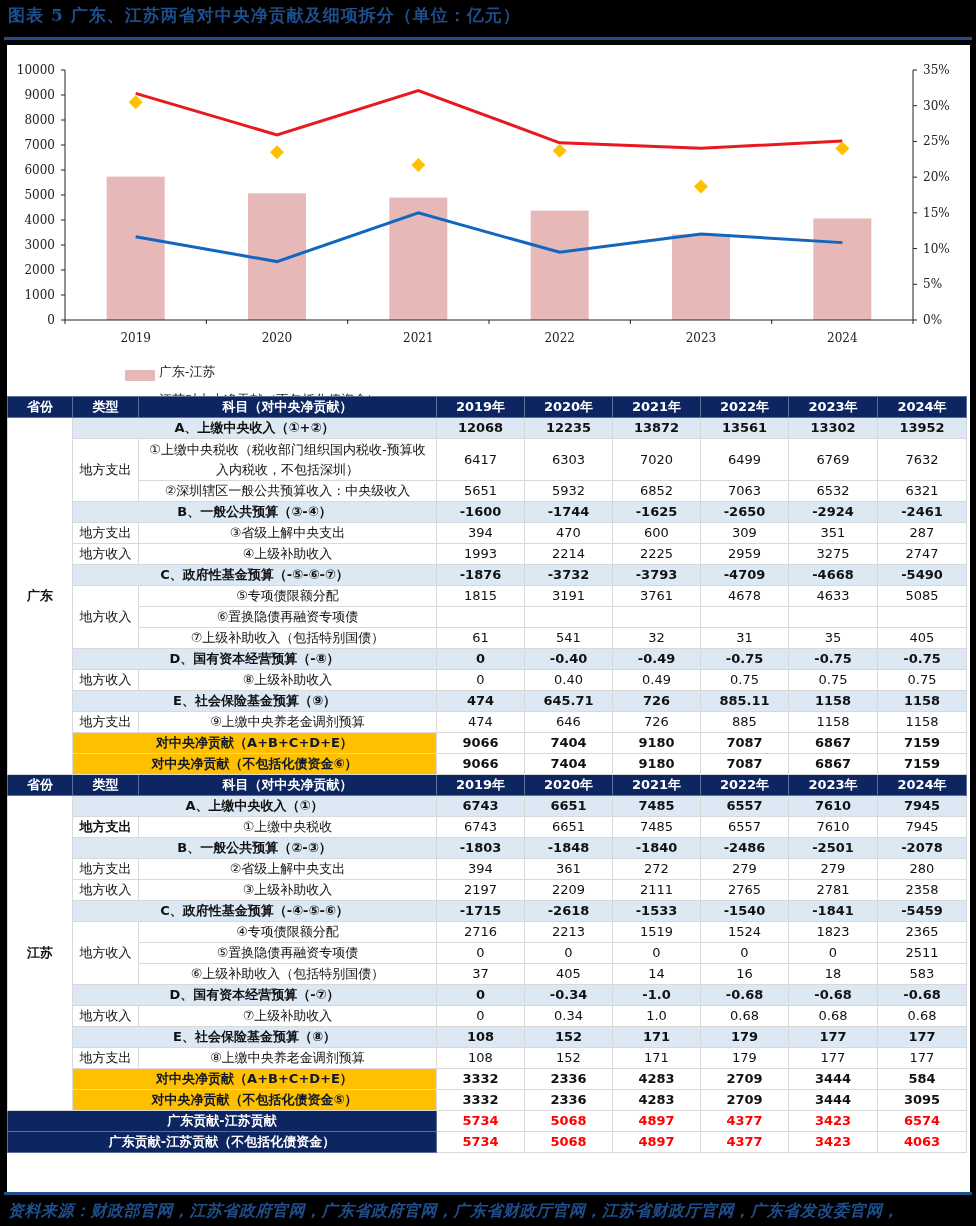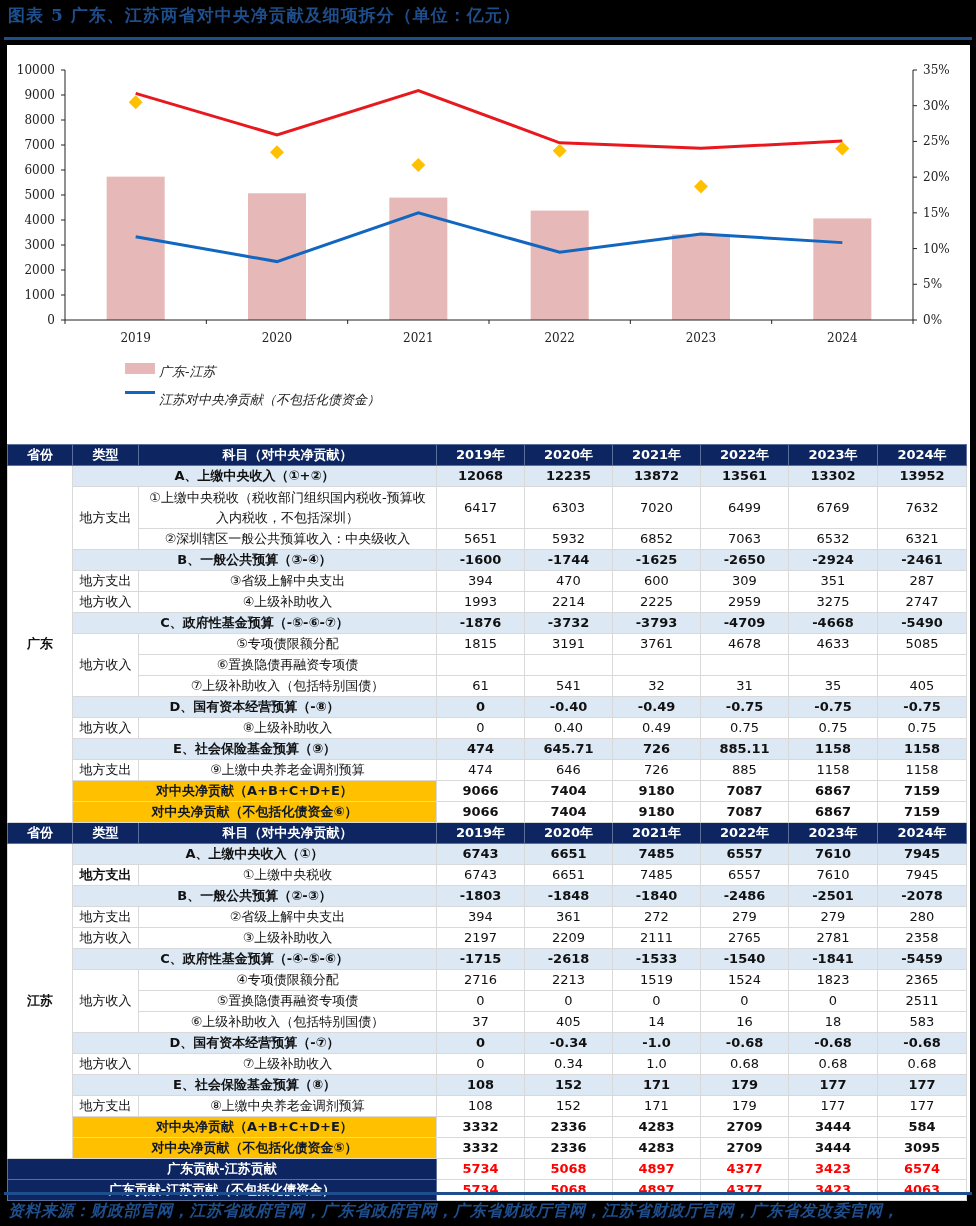--- a/index.html
+++ b/index.html
@@ -8,27 +8,27 @@
   .title {
     position: absolute; left: 8px; top: 4px; height: 28px;
     color: #1f4e8c; font-family: "DejaVu Serif", serif; font-weight: bold; font-size: 17px;
     letter-spacing: 1px; white-space: nowrap;
   }
   .rule { position: absolute; left: 4px; right: 4px; height: 3px; background: #1f4e8c; }
   .panel { position: absolute; left: 7px; top: 45px; width: 963px; height: 1150px; background: #fff; }
   .chart { position: absolute; left: 7px; top: 45px; width: 963px; height: 373px; }
   .chart svg { position: absolute; left: 0; top: 0; }
   .legend { position: absolute; left: 0; top: 308px; width: 963px; height: 62px; font-family: "DejaVu Serif", serif; font-size: 13px; color: #222; }
-  .legend-item { position: absolute; display: flex; align-items: flex-start; white-space: nowrap; font-style: italic; }
+  .legend-item { position: absolute; display: flex; align-items: flex-end; white-space: nowrap; }
   .swatch-bar { width: 30px; height: 11px; background: #e6b8b7; margin-right: 4px; }
   .swatch-line { width: 30px; height: 3px; margin-right: 4px; }
   .swatch-diamond { width: 8px; height: 8px; background: #ffc000; transform: rotate(45deg); margin: 0 14px 0 8px; }
 
   table.data {
-    position: absolute; left: 7px; top: 444px; width: 959px;
+    position: absolute; left: 7px; top: 396px; width: 959px;
     border-collapse: collapse; table-layout: fixed;
     font-family: "DejaVu Sans", sans-serif; font-size: 13px; color: #111;
   }
   table.data td, table.data th {
     border: 1px solid #d9d9d9; text-align: center; vertical-align: middle;
     height: 21px; padding: 0 2px; line-height: 16px; overflow: hidden; white-space: nowrap;
   }
   table.data th { background: #0d2561; color: #fff; font-weight: bold; font-size: 13px; border-color: #5a6f99; }
   tr.sec td.sect, tr.sec td.val { background: #dce9f5; font-weight: bold; }
   tr.sum td.lab { background: #ffc000; color: #0f172a; font-weight: bold; }

